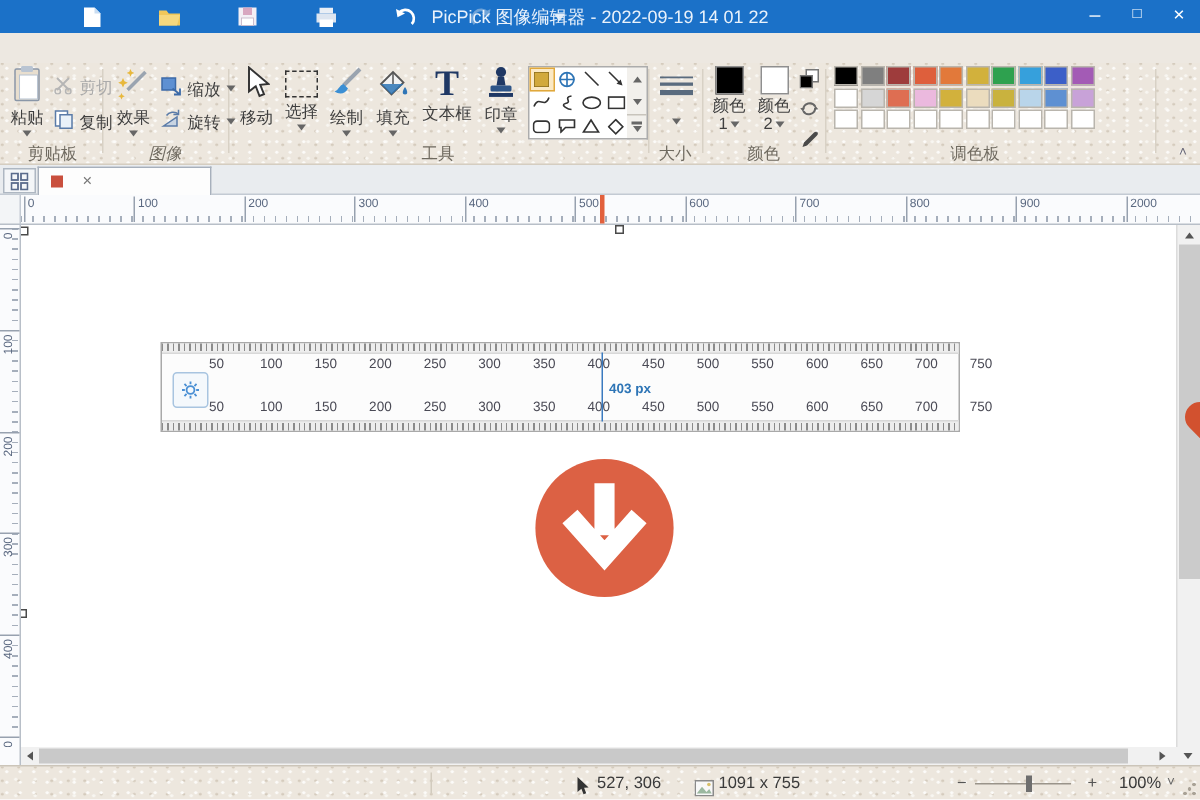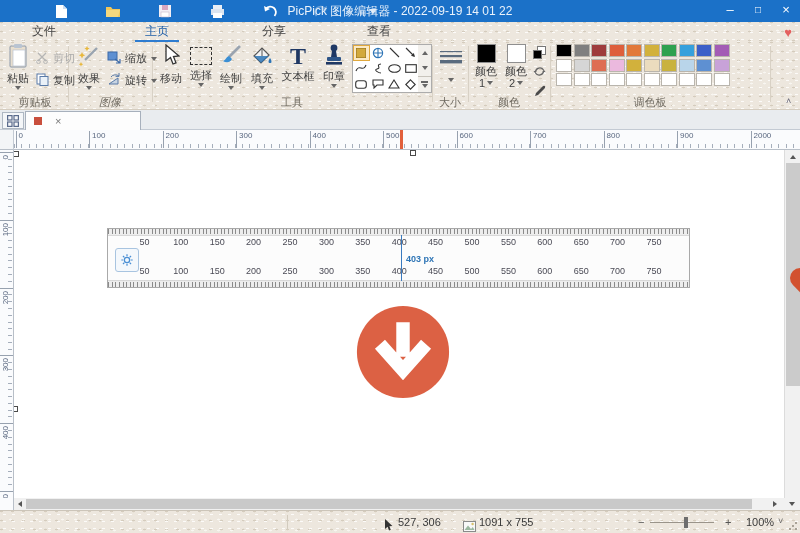--- a/index.html
+++ b/index.html
@@ -54,21 +54,21 @@
   .vruler{position:absolute;left:0;top:150px;width:14px;height:360px;background:#FAFBFD;border-right:1px solid #B8BFC8;box-sizing:border-box;}
   .v-rlabel{position:absolute;left:1px;font-size:8px;color:#5A6880;writing-mode:vertical-rl;transform:rotate(180deg);}
   .vtick{position:absolute;left:0;width:13px;height:1px;background:#97A1AF;}
   .vticks{position:absolute;top:2px;bottom:2px;right:1px;width:4px;
           background:repeating-linear-gradient(180deg,#A5AEBB 0 1px,transparent 1px 6.78px);}
   .vmarker{position:absolute;left:0;top:363px;width:13px;height:3px;background:#E2603C;}
   
   .canvas{position:absolute;left:14px;top:150px;width:770px;height:348px;background:#FFFFFF;overflow:hidden;}
   .handle{position:absolute;width:6px;height:6px;background:#FFF;border:1px solid #4A4A4A;box-sizing:border-box;}
   
-  .rwidget{position:absolute;left:93px;top:78px;width:583px;height:60px;background:#FCFCFC;border:1px solid #A9A9A9;box-sizing:border-box;}
+  .rwidget{position:absolute;left:93px;top:78px;width:533px;height:60px;background:#FCFCFC;border:1px solid #A9A9A9;box-sizing:border-box;}
   .wstrip{position:absolute;left:0;right:0;height:6px;background:#EDEDED;}
   .wstrip.top{top:0;border-bottom:1px solid #D8D8D8;}
   .wstrip.bot{bottom:0;border-top:1px solid #D8D8D8;}
   .wticks{position:absolute;left:0;right:0;height:5px;
           background:repeating-linear-gradient(90deg,#8B8B8B 0 1px,transparent 1px 3.64px);}
   .wnum{position:absolute;transform:translateX(-50%);font-size:9px;color:#4A4A55;}
   .wline{position:absolute;top:6px;bottom:6px;width:1px;background:#3A7ABF;}
   .wmeas{position:absolute;font-size:9px;color:#2E75B6;font-weight:bold;white-space:nowrap;}
   .gearbtn{position:absolute;left:7px;top:19px;width:22px;height:22px;border:1px solid #A8C4E0;border-radius:3px;background:#F4F8FC;display:flex;align-items:center;justify-content:center;}
   
@@ -143,27 +143,20 @@
             <path d="M0 1 h8 l-4 5 z" fill="#DCE8F5"></path>
           </svg>
       </span>
     </div>
     <div class="win-title">PicPick 图像编辑器 - 2022-09-19 14 01 22</div>
     <div class="winbtn" style="right:56px;">–</div>
     <div class="winbtn" style="right:28px;font-size:10px;">□</div>
     <div class="winbtn" style="right:0;">×</div>
   </div>
 
-  <div class="menubar tex">
-    <div class="mtab" style="left:22px;">文件</div>
-    <div class="mtab active" style="left:135px;">主页</div>
-    <div class="mtab" style="left:252px;">分享</div>
-    <div class="mtab" style="left:357px;">查看</div>
-    <div class="heart">♥</div>
-  </div>
 
   <div class="ribbon tex">
     <div class="sep" style="left:68px;"></div>
     <div class="sep" style="left:152px;"></div>
     <div class="sep" style="left:432px;"></div>
     <div class="sep" style="left:468px;"></div>
     <div class="sep" style="left:550px;"></div>
     <div class="sep" style="left:770px;"></div>
 
     <div class="bigbtn" style="left:2px;width:32px;">

